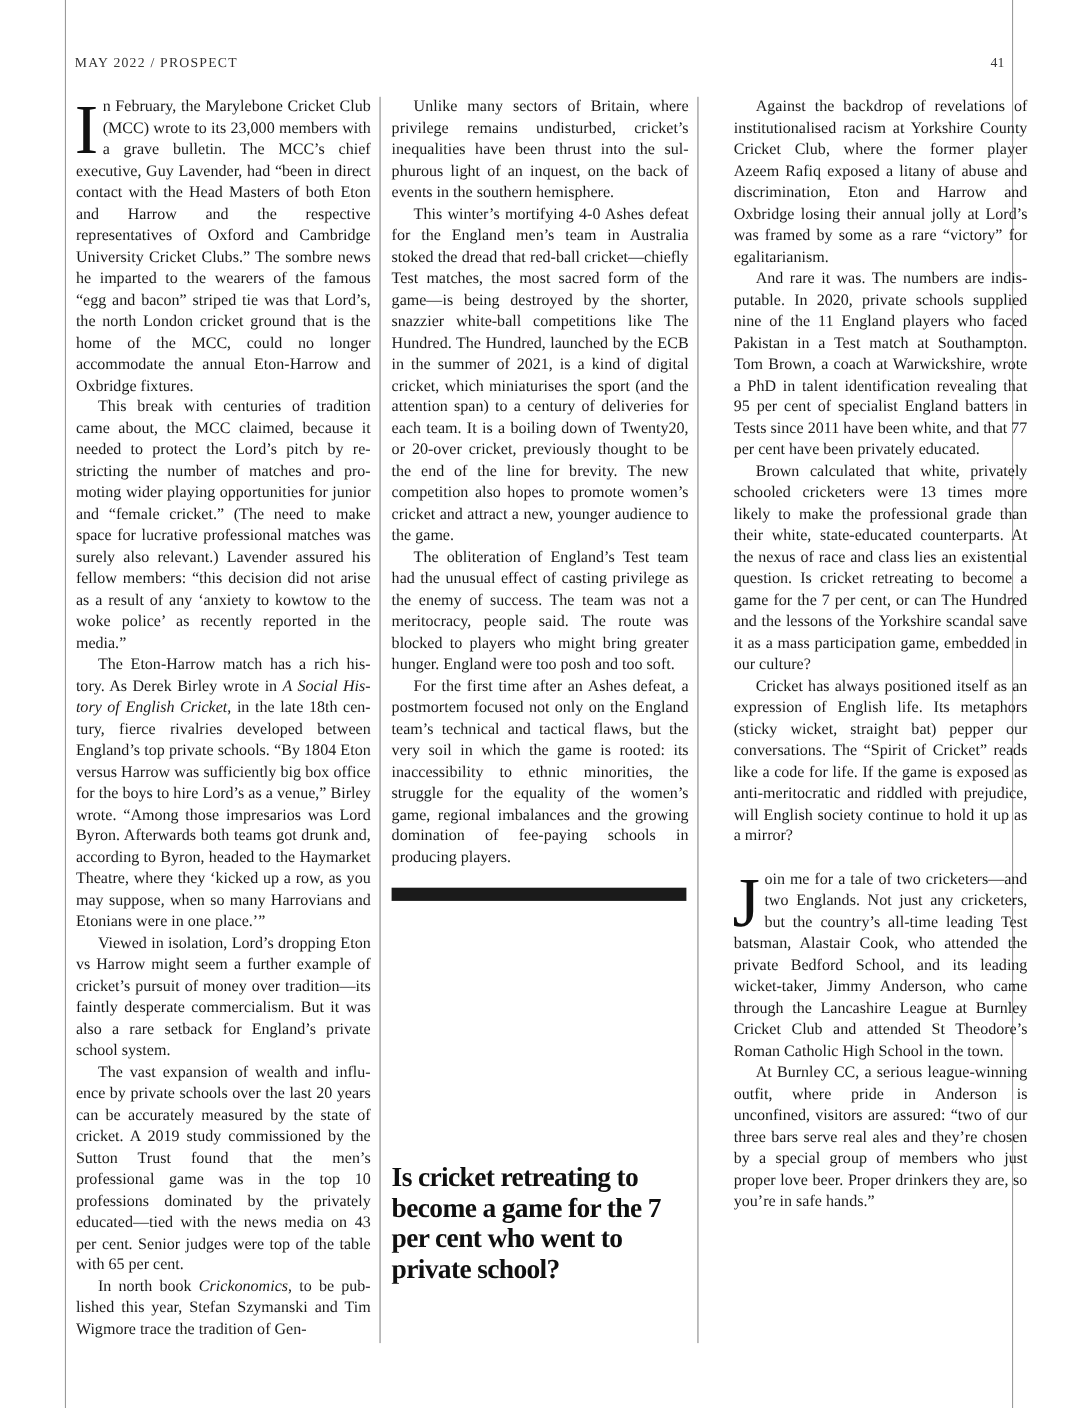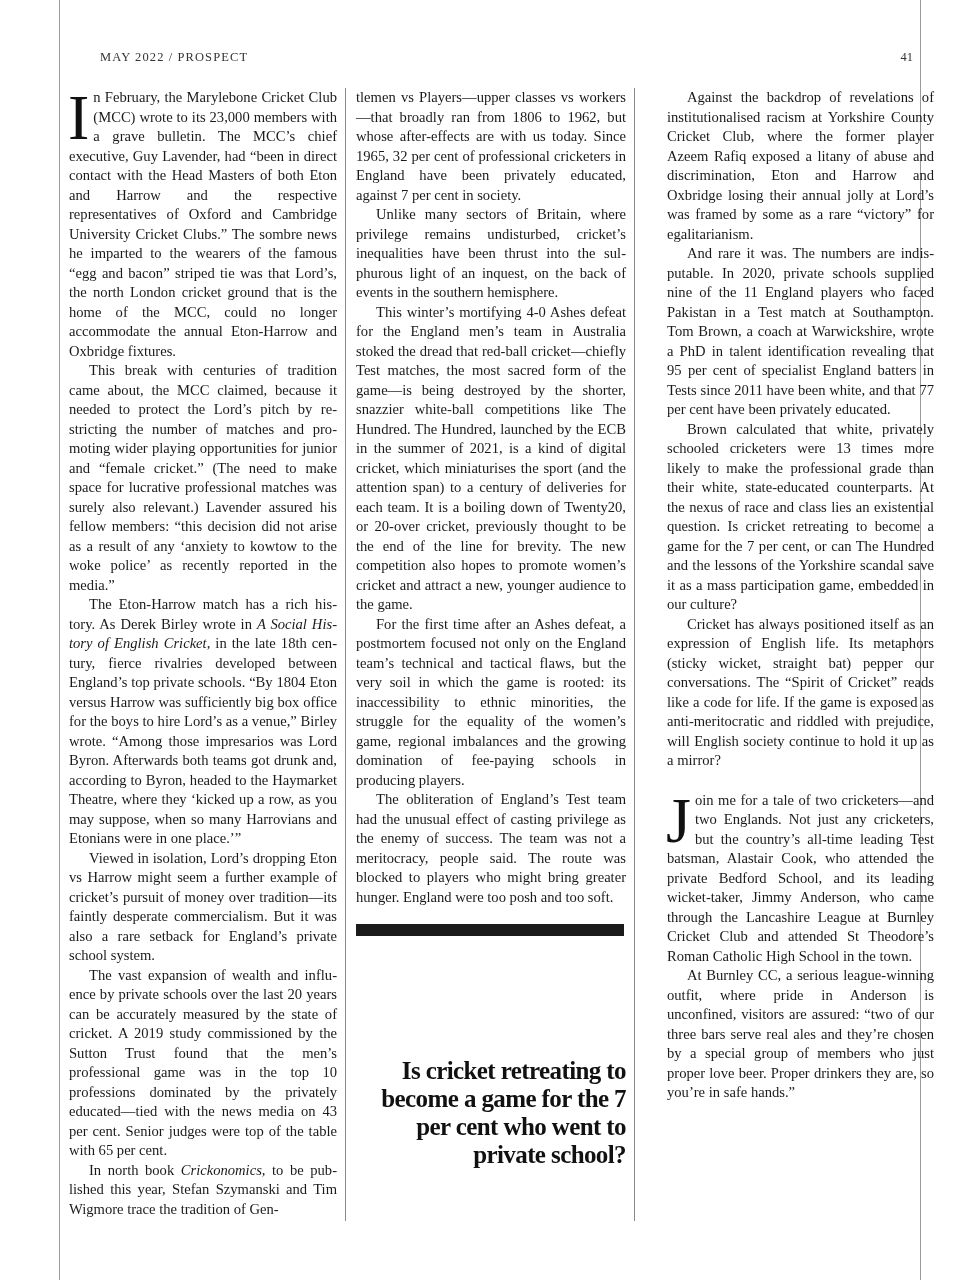--- a/index.html
+++ b/index.html
@@ -4,21 +4,21 @@
 <style>
   html, body { margin: 0; padding: 0; background: #ffffff; }
   body { width: 974px; height: 1280px; position: relative; overflow: hidden; }
   .page-edge-left { position: absolute; left: 59px; top: 0; width: 1px; height: 1280px; background: #9a9a9a; }
   .page-edge-right { position: absolute; left: 920px; top: 0; width: 1px; height: 1280px; background: #9a9a9a; }
   .running-head {
     position: absolute; left: 68px; top: 50px; width: 845px; height: 20px;
     font-family: "Liberation Serif", serif; font-size: 12.5px; letter-spacing: 1.1px;
     color: #333;
   }
-  .running-head .left { position: absolute; left: 0; top: 0; margin-left: 32px; }
+  .running-head .left { position: absolute; left: 0; top: 0; }
   .running-head .right { position: absolute; right: 0; top: 0; letter-spacing: 0; margin-left: 44px; }
   .col {
     position: absolute; top: 88px;
     font-family: "Liberation Serif", serif; font-size: 14.6px; line-height: 19.5px;
     color: #1a1a1a; text-align: justify; hyphens: manual;
   }
   .col p { margin: 0; text-indent: 20px; }
   .col p.first { text-indent: 0; }
   .col1 { left: 69px; width: 268px; }
   .col2 { left: 356px; width: 270px; }
@@ -27,21 +27,21 @@
   .rule1 { left: 345px; top: 88px; height: 1133px; }
   .rule2 { left: 634px; top: 88px; height: 1133px; }
   .dropcap {
     float: left; font-family: "Liberation Serif", serif; font-size: 64px; line-height: 52px;
     margin: 4px 4px 0 -1px; color: #111;
   }
   .section-bar { height: 12px; background: #1b1b1b; margin: 17px 0 0 0; width: 268px; }
   .pull-quote {
     position: absolute; left: 356px; top: 1057px; width: 270px;
     font-family: "Liberation Serif", serif; font-weight: bold; font-size: 25px; line-height: 28px;
-    color: #111; letter-spacing: -0.6px; text-align: right;
+    color: #111; letter-spacing: -0.6px;
   }
   .gap { height: 20px; }
   em { font-style: italic; }
 </style>
 </head>
 <body>
 
 <div class="page-edge-left"></div>
 <div class="page-edge-right"></div>
 
@@ -58,25 +58,24 @@
     <span class="dropcap">I</span><span>n February, the Marylebone Cricket Club (MCC) wrote to its 23,000 mem­bers with a grave bulletin. The MCC’s chief executive, Guy Lavender, had “been in direct contact with the Head Masters of both Eton and Harrow and the respec­tive representatives of Oxford and Cam­bridge University Cricket Clubs.” The sombre news he imparted to the wearers of the famous “egg and bacon” striped tie was that Lord’s, the north London cricket ground that is the home of the MCC, could no longer accommodate the annu­al Eton-Harrow and Oxbridge fixtures.</span>
   </p>
   <p>This break with centuries of tradition came about, the MCC claimed, because it needed to protect the Lord’s pitch by re­stricting the number of matches and pro­moting wider playing opportunities for junior and “female cricket.” (The need to make space for lucrative professional matches was surely also relevant.) Laven­der assured his fellow members: “this de­cision did not arise as a result of any ‘anxi­ety to kowtow to the woke police’ as re­cently reported in the media.”</p>
   <p><span>The Eton-Harrow match has a rich his­tory. As Derek Birley wrote in </span><em>A Social His­tory of English Cricket</em><span>, in the late 18th cen­tury, fierce rivalries developed between England’s top private schools. “By 1804 Eton versus Harrow was sufficiently big box office for the boys to hire Lord’s as a venue,” Birley wrote. “Among those im­presarios was Lord Byron. Afterwards both teams got drunk and, according to Byron, headed to the Haymarket Theatre, where they ‘kicked up a row, as you may suppose, when so many Harrovians and Etonians were in one place.’”</span></p>
   <p>Viewed in isolation, Lord’s dropping Eton vs Harrow might seem a further ex­ample of cricket’s pursuit of money over tradition—its faintly desperate commer­cialism. But it was also a rare setback for England’s private school system.</p>
   <p>The vast expansion of wealth and influ­ence by private schools over the last 20 years can be accurately measured by the state of cricket. A 2019 study commis­sioned by the Sutton Trust found that the men’s professional game was in the top 10 professions dominated by the privately educated—tied with the news media on 43 per cent. Senior judges were top of the table with 65 per cent.</p>
   <p><span>In north book </span><em>Crickonomics</em><span>, to be pub­lished this year, Stefan Szymanski and Tim Wigmore trace the tradition of Gen-</span></p>
 </section>
 
 <section class="col col2">
-  <p class="first">tlemen vs Players—upper classes vs work­ers—that broadly ran from 1806 to 1962, but whose after-effects are with us today. Since 1965, 32 per cent of professional cricketers in England have been privately educated, against 7 per cent in society.</p>
   <p>Unlike many sectors of Britain, where privilege remains undisturbed, cricket’s inequalities have been thrust into the sul­phurous light of an inquest, on the back of events in the southern hemisphere.</p>
   <p>This winter’s mortifying 4-0 Ashes de­feat for the England men’s team in Aus­tralia stoked the dread that red-ball crick­et—chiefly Test matches, the most sacred form of the game—is being destroyed by the shorter, snazzier white-ball competi­tions like The Hundred. The Hundred, launched by the ECB in the summer of 2021, is a kind of digital cricket, which miniaturises the sport (and the attention span) to a century of deliveries for each team. It is a boiling down of Twenty20, or 20-over cricket, previously thought to be the end of the line for brevity. The new competition also hopes to promote wom­en’s cricket and attract a new, younger au­dience to the game.</p>
+  <p>The obliteration of England’s Test team had the unusual effect of casting privilege as the enemy of success. The team was not a meritocracy, people said. The route was blocked to players who might bring greater hunger. England were too posh and too soft.</p>
   <p>For the first time after an Ashes defeat, a postmortem focused not only on the England team’s technical and tactical flaws, but the very soil in which the game is rooted: its inaccessibility to ethnic mi­norities, the struggle for the equality of the women’s game, regional imbalances and the growing domination of fee-pay­ing schools in producing players.</p>
-  <p>The obliteration of England’s Test team had the unusual effect of casting privilege as the enemy of success. The team was not a meritocracy, people said. The route was blocked to players who might bring greater hunger. England were too posh and too soft.</p>
   <div class="section-bar"></div>
 </section>
 
 <div class="pull-quote">Is cricket retreating to become a game for the 7 per cent who went to private school?</div>
 
 <section class="col col3">
   <p>Against the backdrop of revelations of institutionalised racism at Yorkshire County Cricket Club, where the former player Azeem Rafiq exposed a litany of abuse and discrimination, Eton and Har­row and Oxbridge losing their annual jol­ly at Lord’s was framed by some as a rare “victory” for egalitarianism.</p>
   <p>And rare it was. The numbers are indis­putable. In 2020, private schools supplied nine of the 11 England players who faced Pakistan in a Test match at Southampton. Tom Brown, a coach at Warwickshire, wrote a PhD in talent identification re­vealing that 95 per cent of specialist Eng­land batters in Tests since 2011 have been white, and that 77 per cent have been pri­vately educated.</p>
   <p>Brown calculated that white, privately schooled cricketers were 13 times more likely to make the professional grade than their white, state-educated counterparts. At the nexus of race and class lies an exis­tential question. Is cricket retreating to become a game for the 7 per cent, or can The Hundred and the lessons of the York­shire scandal save it as a mass participa­tion game, embedded in our culture?</p>
   <p>Cricket has always positioned itself as an expression of English life. Its meta­phors (sticky wicket, straight bat) pepper our conversations. The “Spirit of Cricket” reads like a code for life. If the game is ex­posed as anti-meritocratic and riddled with prejudice, will English society con­tinue to hold it up as a mirror?</p>

